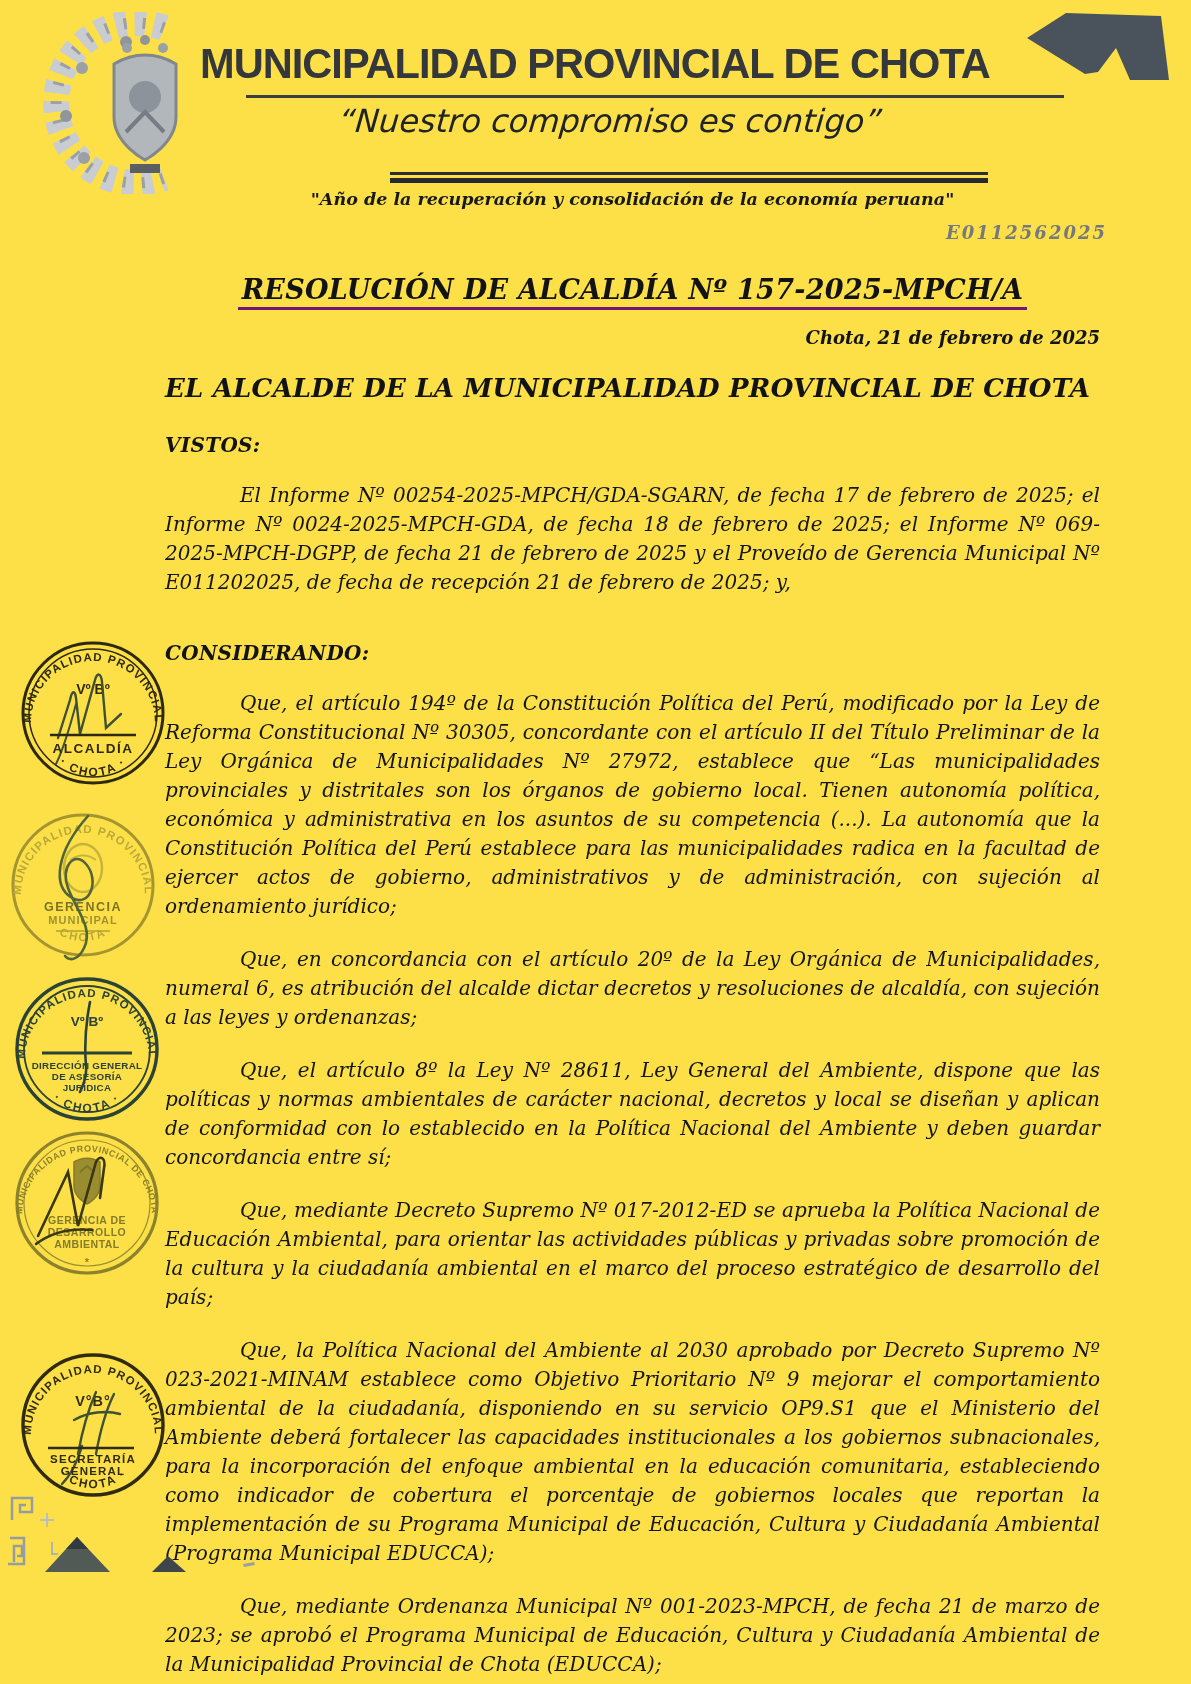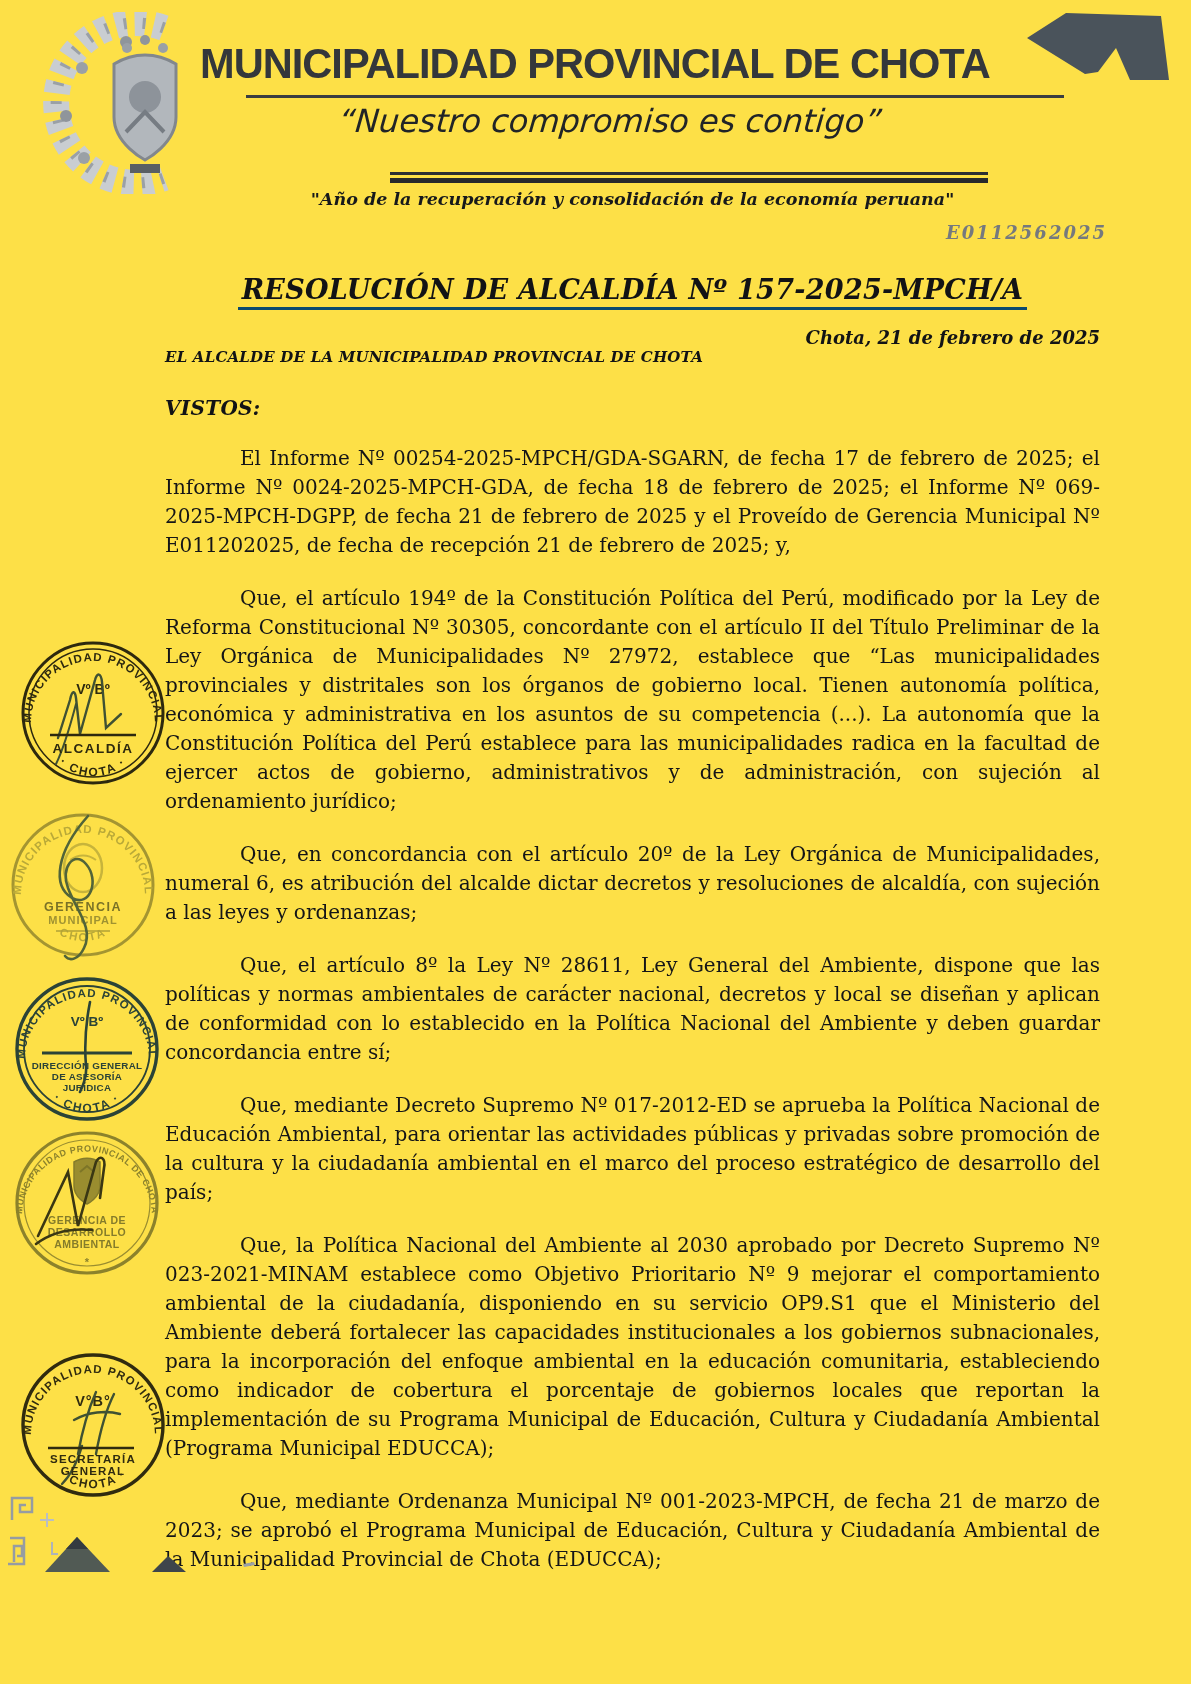--- a/index.html
+++ b/index.html
@@ -32,27 +32,27 @@
   .doc-code {
     position:absolute; right:84px; top:222px;
     font-style:italic; font-size:18px; font-weight:bold; color:#75797e; letter-spacing:2px;
   }
 
   
   .content { position:absolute; left:165px; top:274px; width:935px; }
   .doc-title {
     text-align:center; font-size:27px; font-weight:bold; font-style:italic; letter-spacing:0.3px;
   }
-  .doc-title span { border-bottom:3px solid #0c4a6e; padding:0 4px 2px 4px; }
+  .doc-title span { border-bottom:3px solid #701a75; padding:0 4px 2px 4px; }
   .date-line  { margin-top:22px; text-align:right; font-weight:bold; font-style:italic; font-size:18px; }
-  .addressee  { font-weight:bold; font-style:italic; font-size:15px; letter-spacing:0.2px; }
+  .addressee  { margin-top:25px; font-weight:bold; font-style:italic; font-size:26px; letter-spacing:0.2px; }
   .sec-heading { margin-top:30px; font-weight:bold; font-style:italic; font-size:20px; letter-spacing:0.3px; }
   .sec-heading.gap-lg { margin-top:44px; }
   .para {
-    margin:24px 0 0 0; font-size:20px; line-height:29px;
+    margin:24px 0 0 0; font-style:italic; font-size:20px; line-height:29px;
     text-align:justify; text-indent:75px; color:#141517;
   }
 
   
   .stamp { position:absolute; mix-blend-mode:multiply; }
   .stamp svg text { font-family:"Liberation Sans", sans-serif; font-weight:bold; }
 
   
   .logo-mark   { position:absolute; left:26px;  top:12px; }
   .corner-mark { position:absolute; left:1020px; top:8px; }
@@ -98,20 +98,21 @@
   <div class="content">
     <div class="doc-title">
       <span>RESOLUCIÓN DE ALCALDÍA Nº 157-2025-MPCH/A</span>
     </div>
     <div class="date-line">Chota, 21 de febrero de 2025</div>
     <div class="addressee">EL ALCALDE DE LA MUNICIPALIDAD PROVINCIAL DE CHOTA</div>
 
     <div class="sec-heading">VISTOS:</div>
     <p class="para">El Informe Nº 00254-2025-MPCH/GDA-SGARN, de fecha 17 de febrero de 2025; el Informe Nº 0024-2025-MPCH-GDA, de fecha 18 de febrero de 2025; el Informe Nº 069-2025-MPCH-DGPP, de fecha 21 de febrero de 2025 y el Proveído de Gerencia Municipal Nº E011202025, de fecha de recepción 21 de febrero de 2025; y,</p>
 
+    <div class="sec-heading gap-lg">CONSIDERANDO:</div>
     <p class="para">Que, el artículo 194º de la Constitución Política del Perú, modificado por la Ley de Reforma Constitucional Nº 30305, concordante con el artículo II del Título Preliminar de la Ley Orgánica de Municipalidades Nº 27972, establece que “Las municipalidades provinciales y distritales son los órganos de gobierno local. Tienen autonomía política, económica y administrativa en los asuntos de su competencia (...). La autonomía que la Constitución Política del Perú establece para las municipalidades radica en la facultad de ejercer actos de gobierno, administrativos y de administración, con sujeción al ordenamiento jurídico;</p>
     <p class="para">Que, en concordancia con el artículo 20º de la Ley Orgánica de Municipalidades, numeral 6, es atribución del alcalde dictar decretos y resoluciones de alcaldía, con sujeción a las leyes y ordenanzas;</p>
     <p class="para">Que, el artículo 8º la Ley Nº 28611, Ley General del Ambiente, dispone que las políticas y normas ambientales de carácter nacional, decretos y local se diseñan y aplican de conformidad con lo establecido en la Política Nacional del Ambiente y deben guardar concordancia entre sí;</p>
     <p class="para">Que, mediante Decreto Supremo Nº 017-2012-ED se aprueba la Política Nacional de Educación Ambiental, para orientar las actividades públicas y privadas sobre promoción de la cultura y la ciudadanía ambiental en el marco del proceso estratégico de desarrollo del país;</p>
     <p class="para">Que, la Política Nacional del Ambiente al 2030 aprobado por Decreto Supremo Nº 023-2021-MINAM establece como Objetivo Prioritario Nº 9 mejorar el comportamiento ambiental de la ciudadanía, disponiendo en su servicio OP9.S1 que el Ministerio del Ambiente deberá fortalecer las capacidades institucionales a los gobiernos subnacionales, para la incorporación del enfoque ambiental en la educación comunitaria, estableciendo como indicador de cobertura el porcentaje de gobiernos locales que reportan la implementación de su Programa Municipal de Educación, Cultura y Ciudadanía Ambiental (Programa Municipal EDUCCA);</p>
     <p class="para">Que, mediante Ordenanza Municipal Nº 001-2023-MPCH, de fecha 21 de marzo de 2023; se aprobó el Programa Municipal de Educación, Cultura y Ciudadanía Ambiental de la Municipalidad Provincial de Chota (EDUCCA);</p>
 
   </div>
 
   <div class="stamp" style="left:18px; top:638px;">

